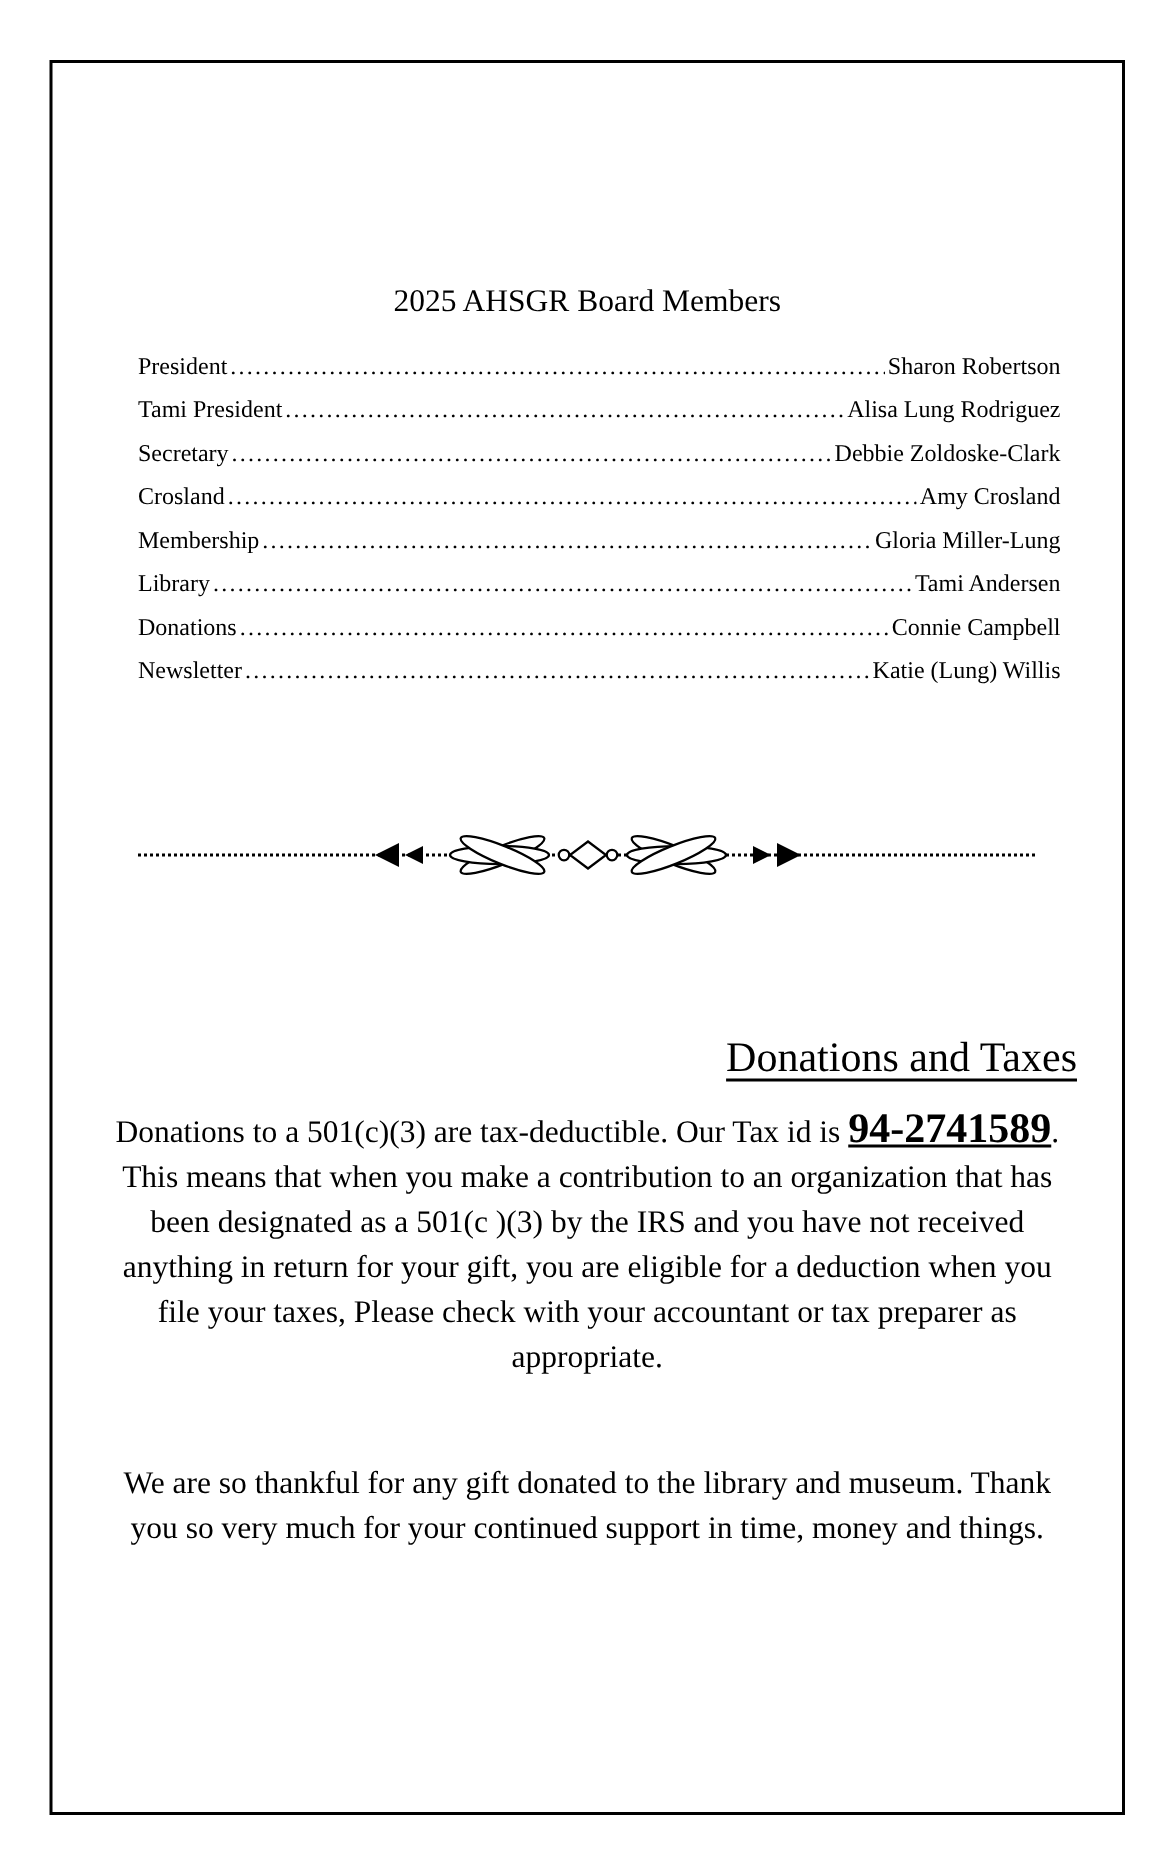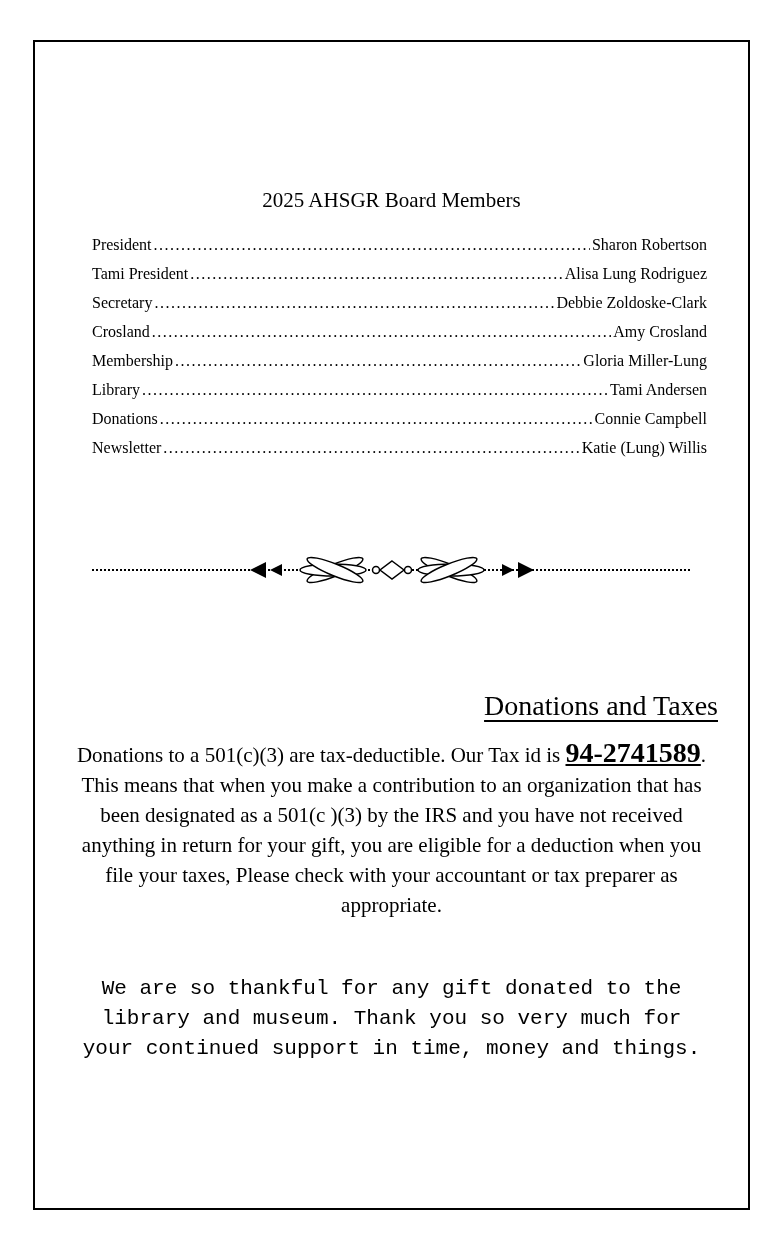--- a/index.html
+++ b/index.html
@@ -59,21 +59,21 @@
     font-weight:normal;
     text-decoration:underline;
     text-underline-offset:5px;
   }
   .para{
     font-size:21px;
     line-height:30px;
     text-align:center;
     margin:16px 8px 0 8px;
   }
-  .para.second{margin-top:54px;font-family:Liberation Mono, monospace;}
+  .para.second{margin-top:54px;}
   .taxid{
     font-weight:bold;
     text-decoration:underline;
     font-size:28px;
   }
 </style>
 </head>
 <body>
 
 <div class="page">

